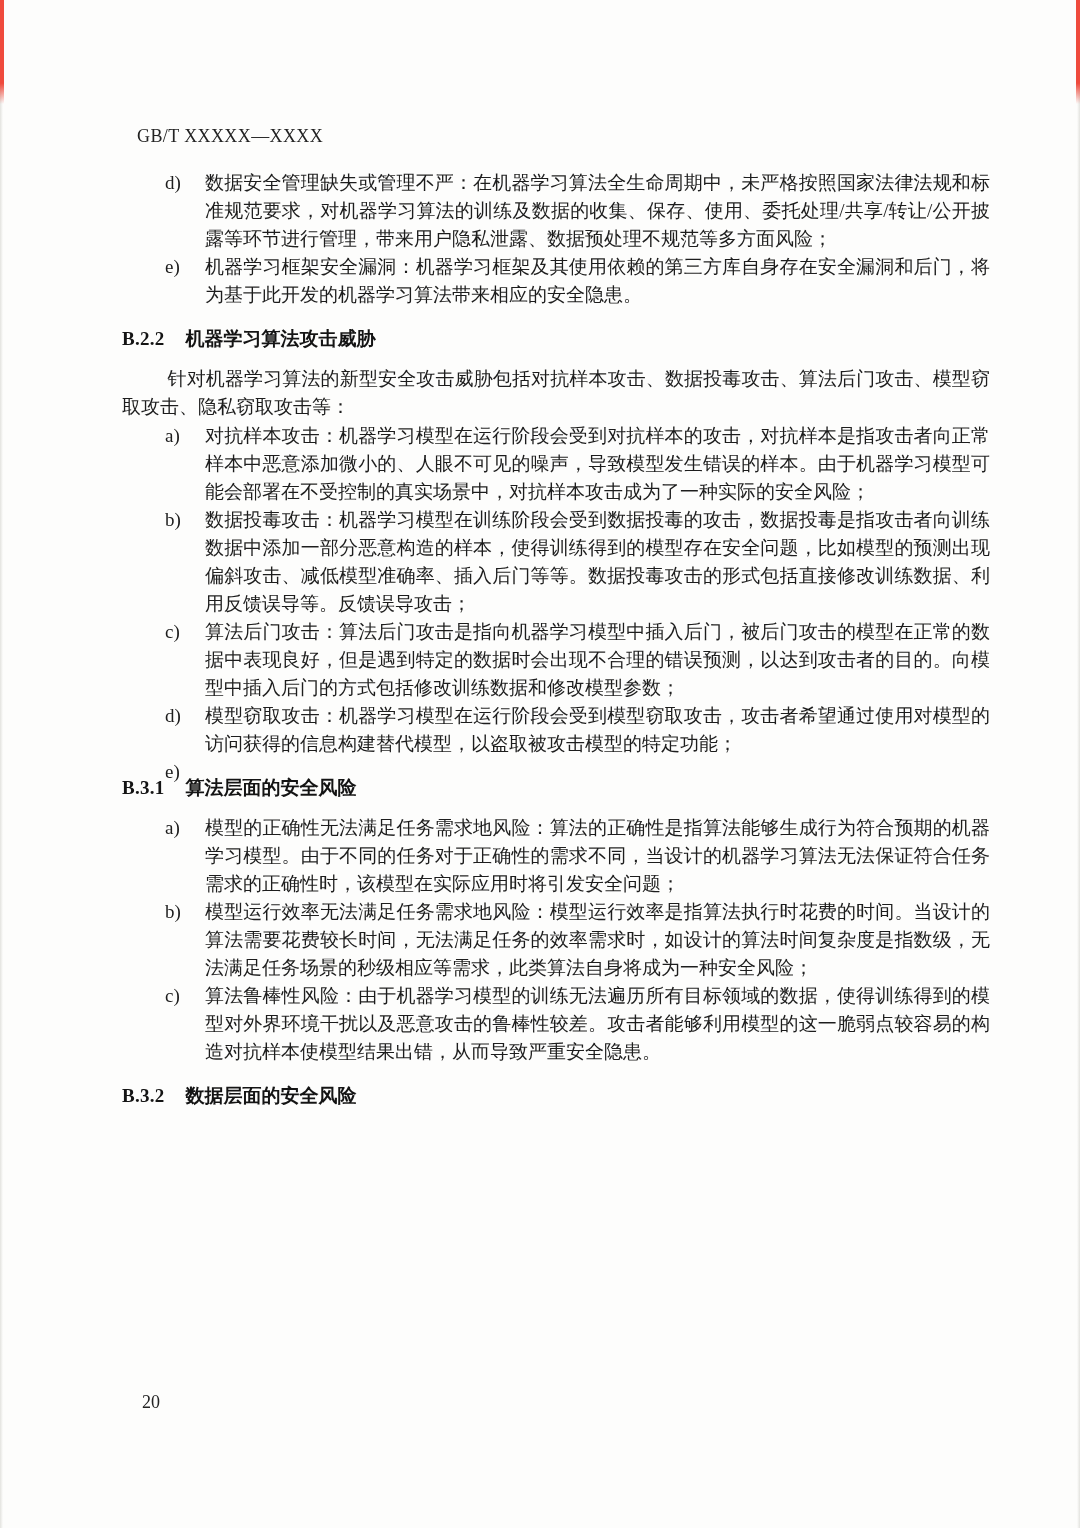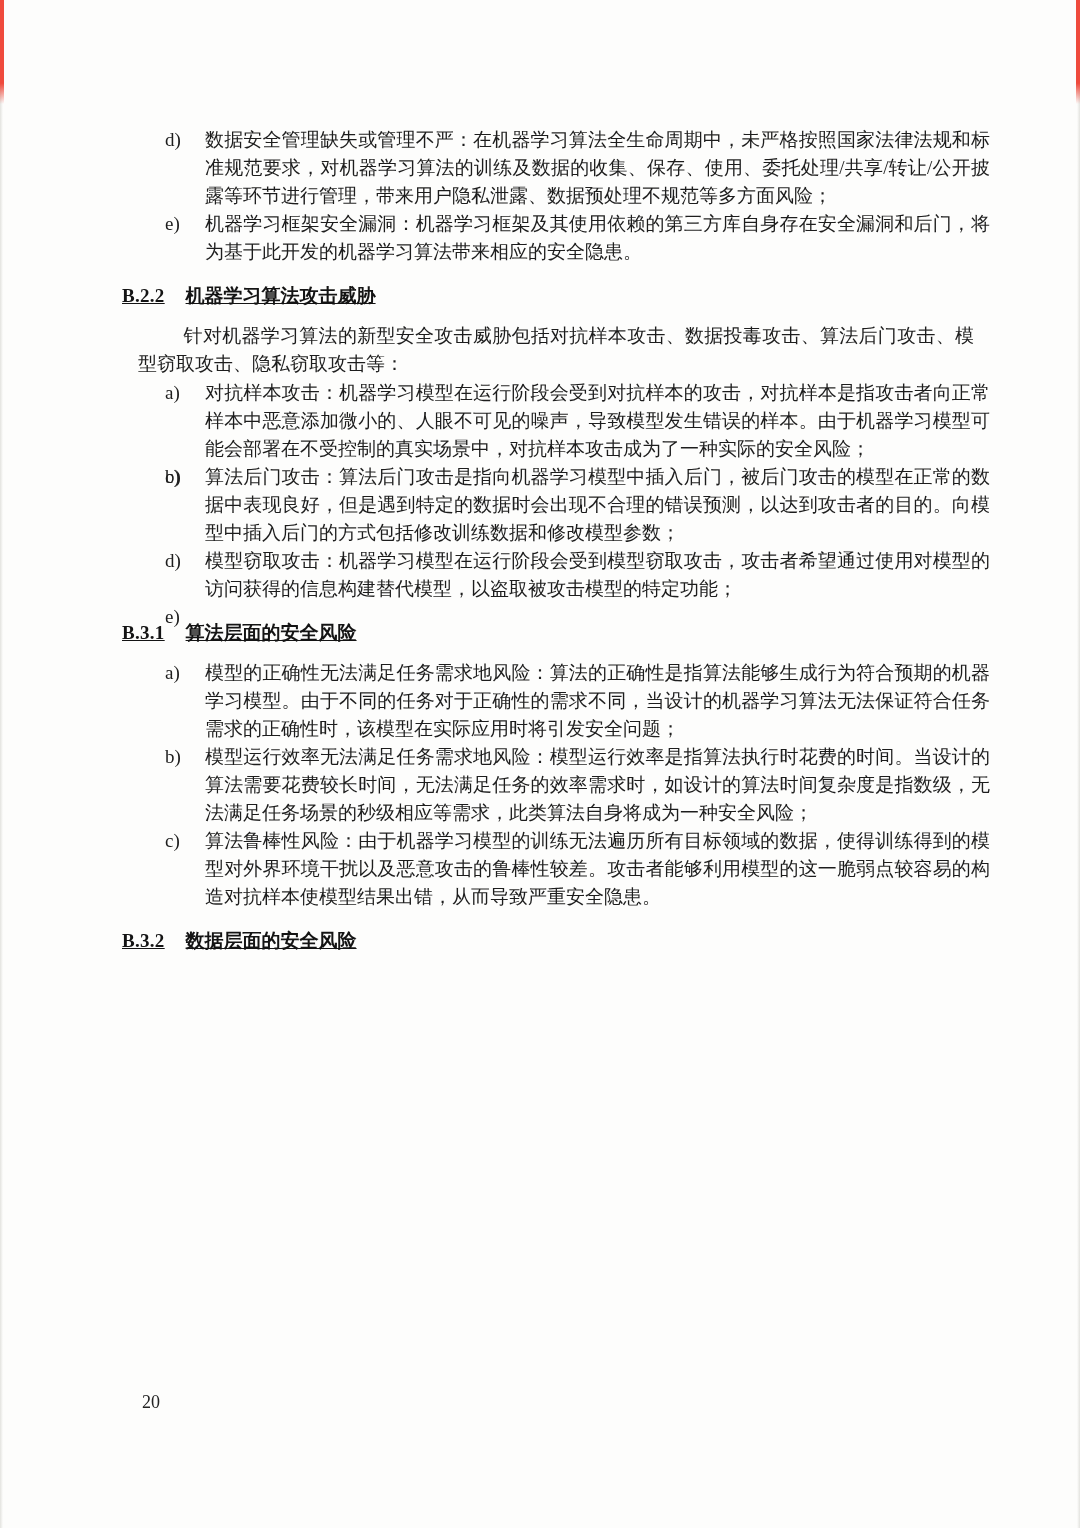--- a/index.html
+++ b/index.html
@@ -27,30 +27,29 @@
   .doc-header {
     font-size: 18px;
     letter-spacing: 0.4px;
     margin-left: 15px;
     margin-bottom: 22px;
     color: #222;
   }
 
   .doc-content { font-size: 19px; line-height: 28px; text-align: justify; }
 
-  .para { text-indent: 2.4em; margin: 1px 16px; }
+  .para { text-indent: 2.4em; margin: 1px 0; }
   .para.small-indent { text-indent: 1.4em; }
 
   .section-heading {
     margin: 16px 0 12px;
     font-family: "Liberation Sans", sans-serif;
     font-weight: 700;
     color: #141414;
     text-align: left;
-    text-decoration: underline;
   }
   .section-number {
     font-family: "Liberation Serif", serif;
     font-weight: 700;
     margin-right: 1.1em;
     letter-spacing: 0.3px;
   }
 
   .clause-list { margin: 0; }
   .clause-item { position: relative; padding-left: 83px; }
@@ -64,31 +63,34 @@
 </style>
 </head>
 <body>
 
 <div class="page">
   <div class="page-edge left"></div>
   <div class="page-edge right"></div>
   <div class="scan-mark left"></div>
   <div class="scan-mark right"></div>
 
+  <header class="doc-header">
+    <span>GB/T XXXXX—XXXX</span>
+  </header>
 
   <main class="doc-content">
       <div class="clause-list">
         <div class="clause-item"><span class="marker">d)</span><span class="clause-text">数据安全管理缺失或管理不严：在机器学习算法全生命周期中，未严格按照国家法律法规和标准规范要求，对机器学习算法的训练及数据的收集、保存、使用、委托处理/共享/转让/公开披露等环节进行管理，带来用户隐私泄露、数据预处理不规范等多方面风险；</span></div>
         <div class="clause-item"><span class="marker">e)</span><span class="clause-text">机器学习框架安全漏洞：机器学习框架及其使用依赖的第三方库自身存在安全漏洞和后门，将为基于此开发的机器学习算法带来相应的安全隐患。</span></div>
       </div>
       <div class="section-heading"><span class="section-number">B.2.2</span><span class="section-title">机器学习算法攻击威胁</span></div>
       <p class="para">针对机器学习算法的新型安全攻击威胁包括对抗样本攻击、数据投毒攻击、算法后门攻击、模型窃取攻击、隐私窃取攻击等：</p>
       <div class="clause-list">
         <div class="clause-item"><span class="marker">a)</span><span class="clause-text">对抗样本攻击：机器学习模型在运行阶段会受到对抗样本的攻击，对抗样本是指攻击者向正常样本中恶意添加微小的、人眼不可见的噪声，导致模型发生错误的样本。由于机器学习模型可能会部署在不受控制的真实场景中，对抗样本攻击成为了一种实际的安全风险；</span></div>
-        <div class="clause-item"><span class="marker">b)</span></div>
+        <div class="clause-item"><span class="marker">b)</span><span class="clause-text">数据投毒攻击：机器学习模型在训练阶段会受到数据投毒的攻击，数据投毒是指攻击者向训练数据中添加一部分恶意构造的样本，使得训练得到的模型存在安全问题，比如模型的预测出现偏斜攻击、减低模型准确率、插入后门等等。数据投毒攻击的形式包括直接修改训练数据、利用反馈误导等。反馈误导攻击；</span></div>
         <div class="clause-item"><span class="marker">c)</span><span class="clause-text">算法后门攻击：算法后门攻击是指向机器学习模型中插入后门，被后门攻击的模型在正常的数据中表现良好，但是遇到特定的数据时会出现不合理的错误预测，以达到攻击者的目的。向模型中插入后门的方式包括修改训练数据和修改模型参数；</span></div>
         <div class="clause-item"><span class="marker">d)</span><span class="clause-text">模型窃取攻击：机器学习模型在运行阶段会受到模型窃取攻击，攻击者希望通过使用对模型的访问获得的信息构建替代模型，以盗取被攻击模型的特定功能；</span></div>
         <div class="clause-item"><span class="marker">e)</span></div>
       </div>
       <div class="section-heading"><span class="section-number">B.3.1</span><span class="section-title">算法层面的安全风险</span></div>
       <div class="clause-list">
         <div class="clause-item"><span class="marker">a)</span><span class="clause-text">模型的正确性无法满足任务需求地风险：算法的正确性是指算法能够生成行为符合预期的机器学习模型。由于不同的任务对于正确性的需求不同，当设计的机器学习算法无法保证符合任务需求的正确性时，该模型在实际应用时将引发安全问题；</span></div>
         <div class="clause-item"><span class="marker">b)</span><span class="clause-text">模型运行效率无法满足任务需求地风险：模型运行效率是指算法执行时花费的时间。当设计的算法需要花费较长时间，无法满足任务的效率需求时，如设计的算法时间复杂度是指数级，无法满足任务场景的秒级相应等需求，此类算法自身将成为一种安全风险；</span></div>
         <div class="clause-item"><span class="marker">c)</span><span class="clause-text">算法鲁棒性风险：由于机器学习模型的训练无法遍历所有目标领域的数据，使得训练得到的模型对外界环境干扰以及恶意攻击的鲁棒性较差。攻击者能够利用模型的这一脆弱点较容易的构造对抗样本使模型结果出错，从而导致严重安全隐患。</span></div>
       </div>

